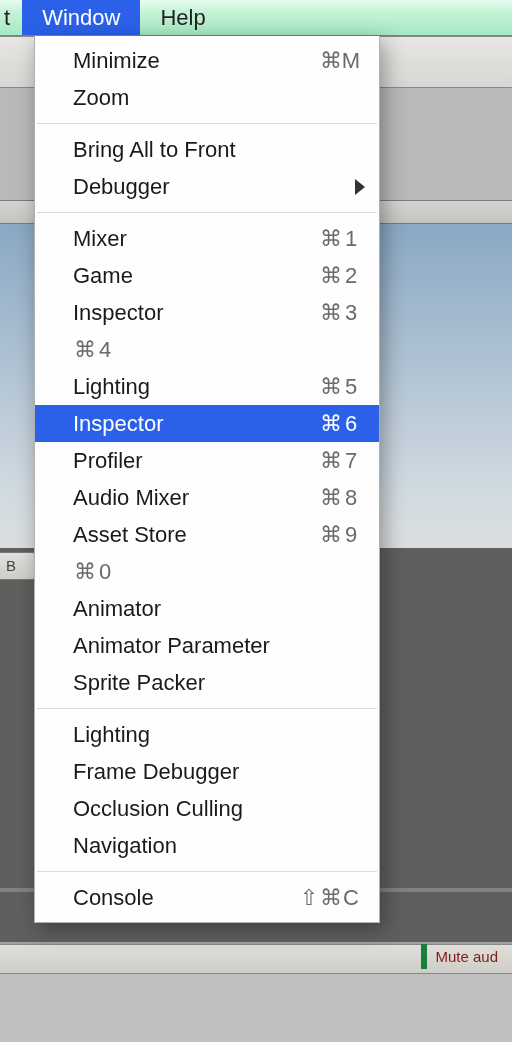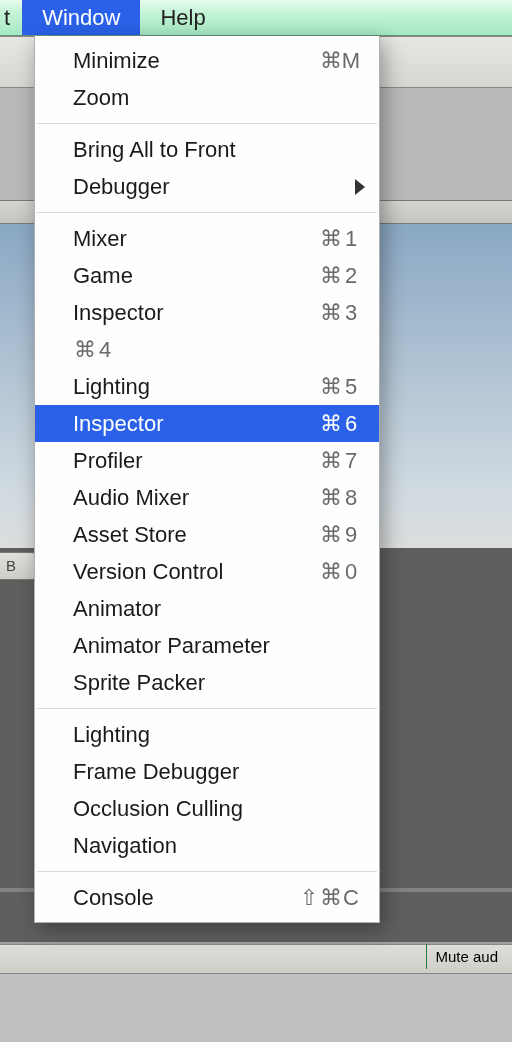--- a/index.html
+++ b/index.html
@@ -21,21 +21,21 @@
     background: linear-gradient(#8aa8c4 0%, #d2dbe1 80%, #dedfdd 100%);}
   .bg-ground { position:absolute; left:0; right:0; top:548px; bottom:100px; background:#5f605e;}
   .bg-tag { position:absolute; left:0; top:552px; width:36px; height:28px;
     background: linear-gradient(#e2e0dc,#cfcdc9); border:1px solid #777; border-left:none;
     border-radius:0 4px 4px 0; font-size:15px; padding-left:6px; line-height:26px; color:#444;}
   .bg-line { position:absolute; left:0; right:0; top:888px; height:4px; background:#828282;}
   .bg-bottombar { position:absolute; left:0; right:0; bottom:68px; height:30px;
     background: linear-gradient(#e0ded9,#cfcdc8); border-top:1px solid #888; border-bottom:1px solid #888;}
   .bg-belowbar { position:absolute; left:0; right:0; bottom:0; height:68px; background:#c0c0c0;}
   .bottom-label { position:absolute; right:6px; bottom:73px;
-    font-size:15px; color:#000000; border-left:1px solid #15803d; padding:4px 8px; }
+    font-size:15px; color:#7f1d1d; border-left:6px solid #15803d; padding:4px 8px; }
 
   
   .menubar {
     position:absolute; left:0; right:0; top:0; height:36px;
     background: linear-gradient(#e8fcef 0%, #c5f3d6 35%, #a5e9c3 100%);
     border-bottom:1px solid #6b8f7b;
     display:flex; align-items:stretch;
     padding-left:0;
     color:#222;
   }
@@ -201,21 +201,20 @@
       </span>
     </div>
     <div class="menu-item">
       <span class="label">Asset Store</span>
       <span class="shortcut">
         <span class="glyph" style="width: 20px;">⌘</span>
         <span class="glyph" style="width: 20px;">9</span>
       </span>
     </div>
     <div class="menu-item">
-      <span class="label">Version Control</span>
       <span class="shortcut">
         <span class="glyph" style="width: 20px;">⌘</span>
         <span class="glyph" style="width: 20px;">0</span>
       </span>
     </div>
     <div class="menu-item">
       <span class="label">Animator</span>
     </div>
     <div class="menu-item">
       <span class="label">Animator Parameter</span>

